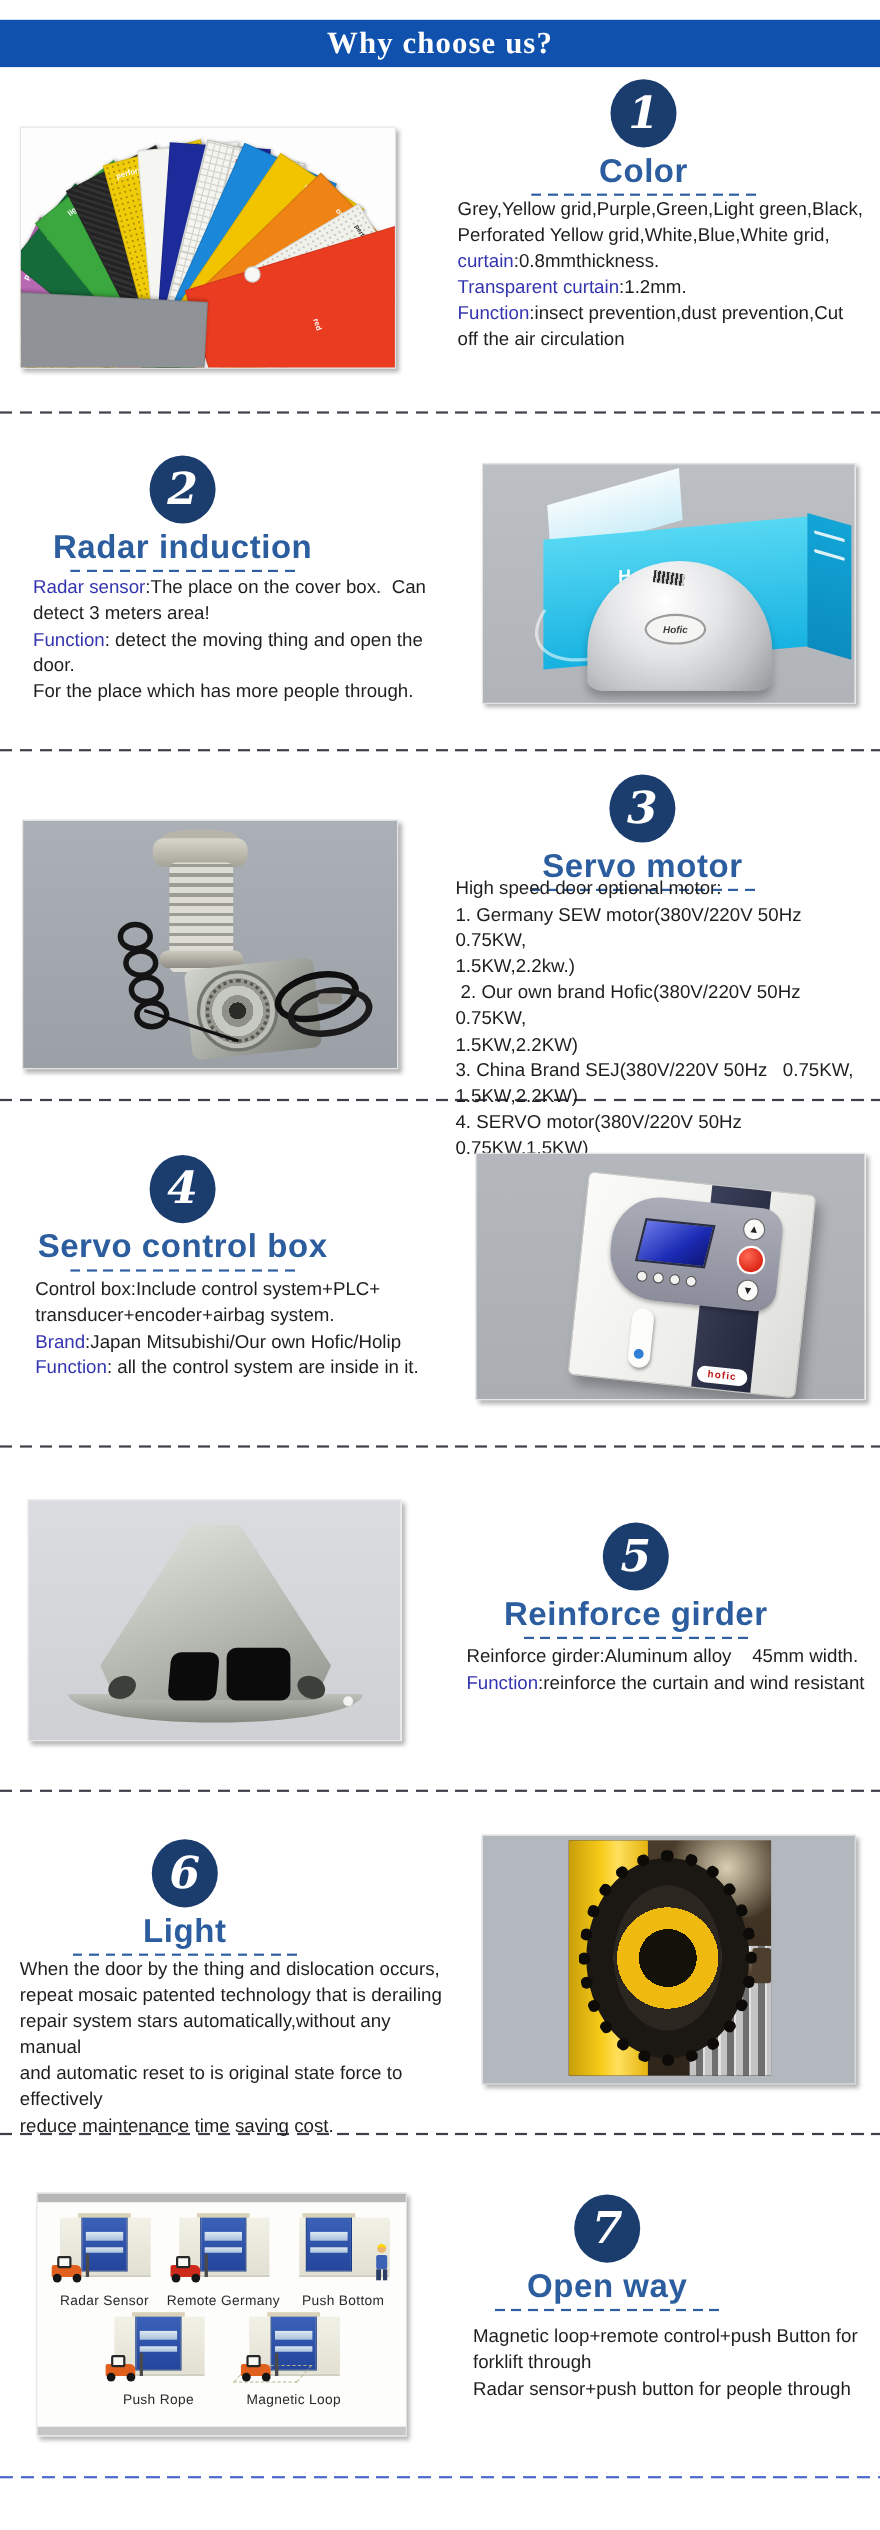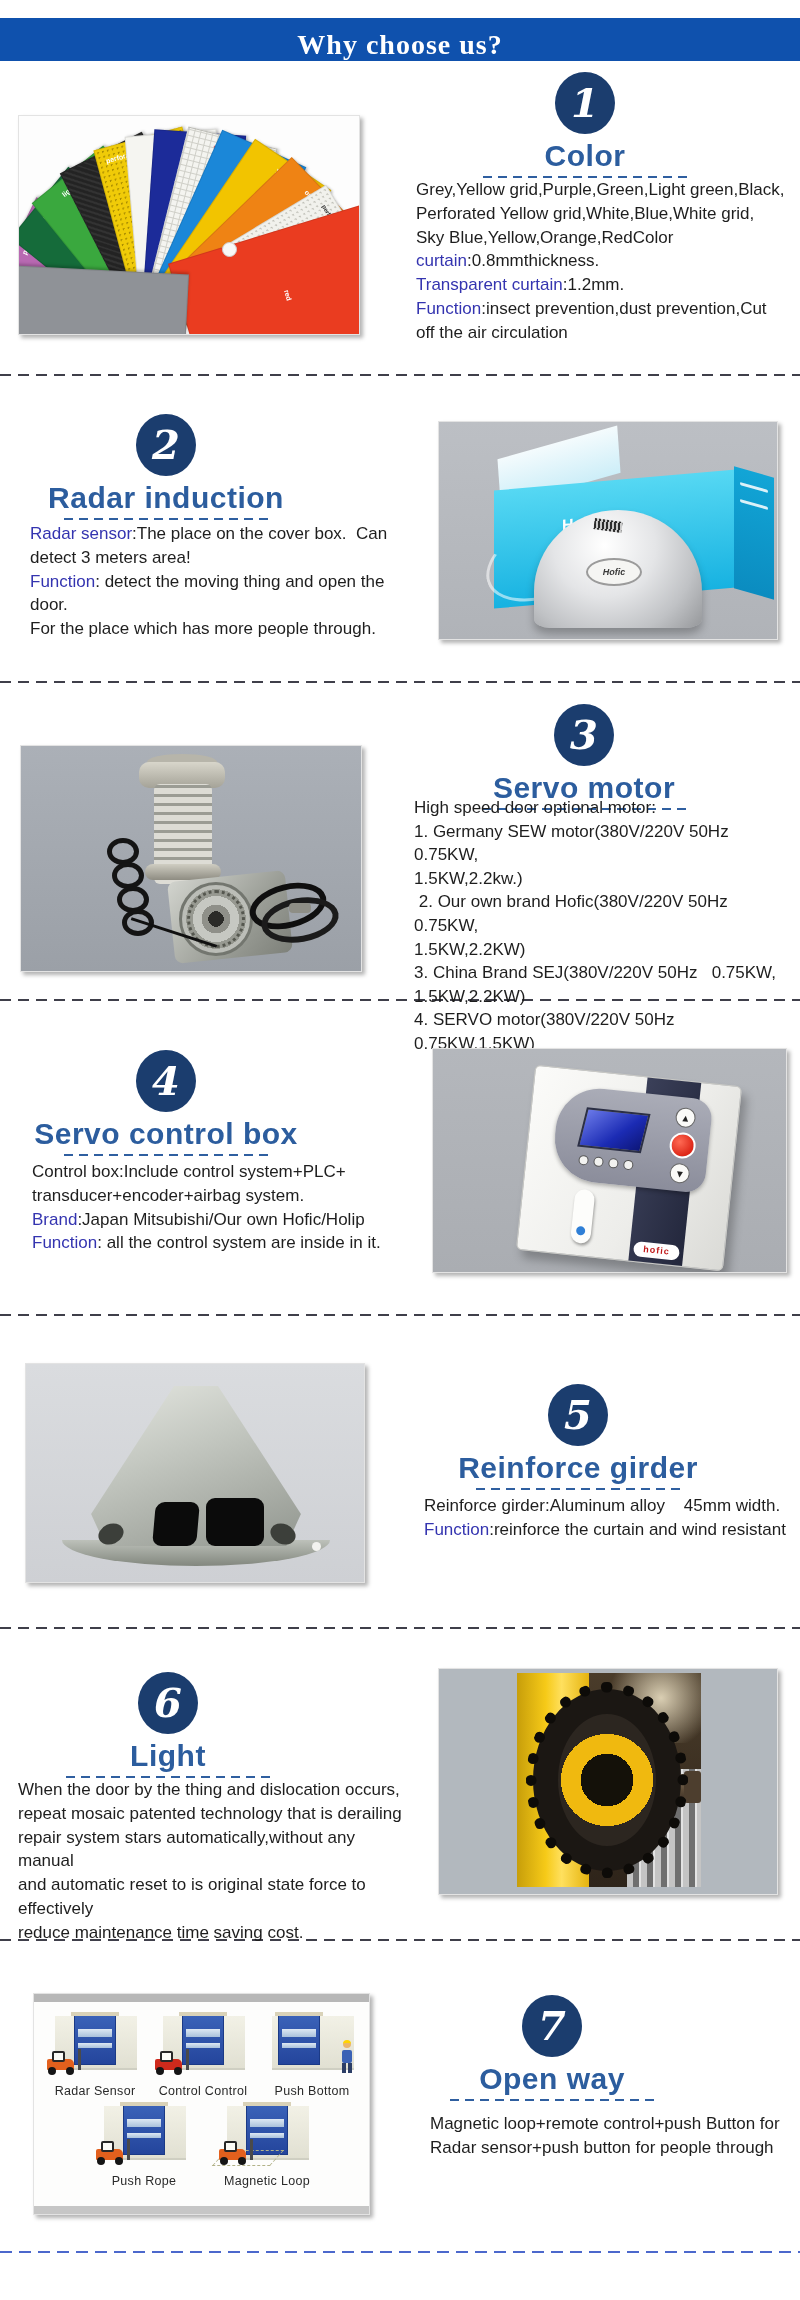--- a/index.html
+++ b/index.html
@@ -1,21 +1,21 @@
 <!DOCTYPE html>
 <html><head>
 <meta charset="utf-8">
 <style>
   * { margin:0; padding:0; box-sizing:border-box; }
   body { background:#fff; font-family:"Liberation Sans", sans-serif; }
   .page { position:relative; width:800px; height:2300px; background:#ffffff; overflow:hidden; }
 
   
   .banner { position:absolute; left:0; top:18px; width:800px; height:43px; background:#0f51ad;
-            display:flex; align-items:flex-end; justify-content:center; }
+            display:flex; align-items:center; justify-content:center; }
   .banner span { color:#ffffff; font-family:"Liberation Serif", serif; font-weight:bold; font-size:28px; letter-spacing:1px; }
 
   
   .sep { position:absolute; left:0; width:800px; height:2px;
          background:repeating-linear-gradient(90deg,#3f3f4a 0 11px,transparent 11px 18px); }
   .sep.blue { background:repeating-linear-gradient(90deg,#4c68cc 0 12px,transparent 12px 19px); }
 
   
   .sec-head { position:absolute; width:320px; text-align:center; }
   .badge { width:60px; height:62px; margin:0 auto; background:#1b3d6e; border-radius:50%;
@@ -221,21 +221,20 @@
   <div class="sec-head" style="left:425px; top:72px">
     <div class="badge">
         <span>1</span>
       </div>
     <div class="sec-title">Color</div>
     <div class="dash-line"></div>
   </div>
   <div class="txt" style="left:416px; top:178px; width:378px">
     <div class="line"><span class="lbl"></span><span>Grey,Yellow grid,Purple,Green,Light green,Black,</span></div>
     <div class="line"><span class="lbl"></span><span>Perforated Yellow grid,White,Blue,White grid,</span></div>
-    <div class="line"><span class="lbl"></span><span>Sky Blue,Yellow,Orange,RedColor</span></div>
     <div class="line"><span class="lbl">curtain</span><span>:0.8mmthickness.</span></div>
     <div class="line"><span class="lbl">Transparent curtain</span><span>:1.2mm.</span></div>
     <div class="line"><span class="lbl">Function</span><span>:insect prevention,dust prevention,Cut</span></div>
     <div class="line"><span class="lbl"></span><span>off the air circulation</span></div>
   </div>
   <div class="photo p-fan">
     <div class="card c1">
         <span class="sw-label">yellow grid</span>
       </div>
     <div class="card c2">
@@ -428,20 +427,21 @@
 
   <div class="sec-head" style="left:392px; top:1995px">
     <div class="badge">
         <span>7</span>
       </div>
     <div class="sec-title">Open way</div>
     <div class="dash-line"></div>
   </div>
   <div class="txt" style="left:430px; top:2112px; width:368px">
     <div class="line"><span>Magnetic loop+remote control+push Button for</span></div>
+    <div class="line"><span>forklift through</span></div>
     <div class="line"><span>Radar sensor+push button for people through</span></div>
   </div>
   <div class="photo p-open">
     <div class="ow-top"></div>
     <div class="ow-bottom"></div>
 
     <div class="ow-item" style="left:9px; top:20px">
       <div class="ow-art">
         <div class="ow-wall"></div>
         <div class="ow-door">
@@ -467,21 +467,21 @@
             <i class="band b2"></i>
           </div>
         <div class="ow-fork red-fork">
           <i class="fk-mast"></i>
             <i class="fk-body"></i>
             <i class="fk-cab"></i>
             <i class="fk-w1"></i>
             <i class="fk-w2"></i>
         </div>
       </div>
-      <div class="ow-cap">Control Control</div>
+      <div class="ow-cap">Remote Germany</div>
     </div>
 
     <div class="ow-item" style="left:226px; top:20px">
       <div class="ow-art">
         <div class="ow-wall"></div>
         <div class="ow-door" style="left:18px">
             <i class="band b1"></i>
             <i class="band b2"></i>
           </div>
         <div class="ow-person">

